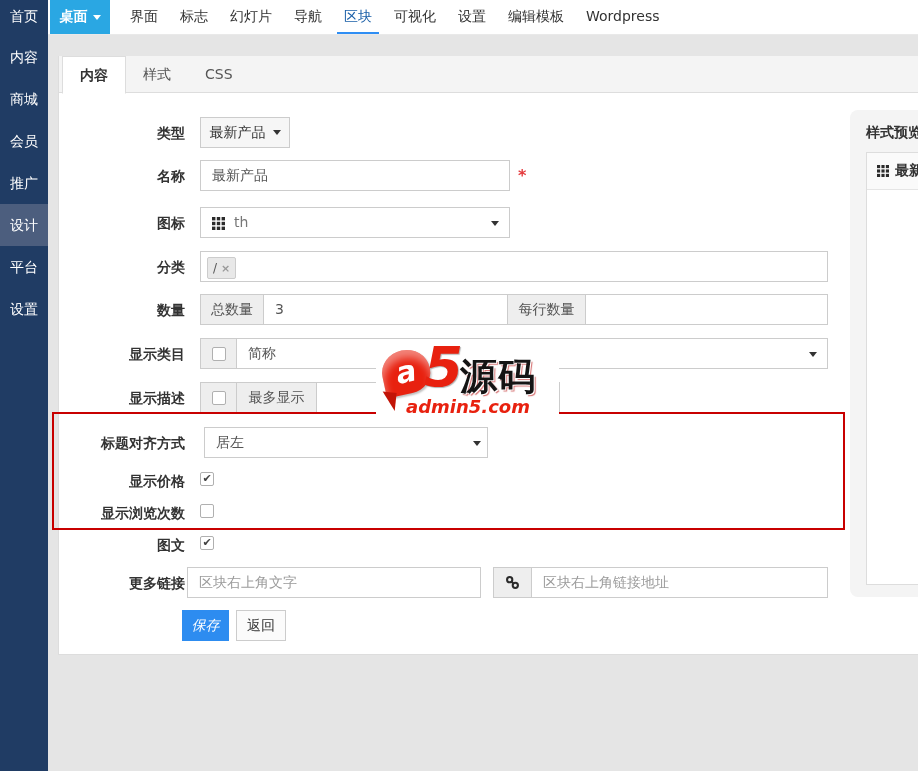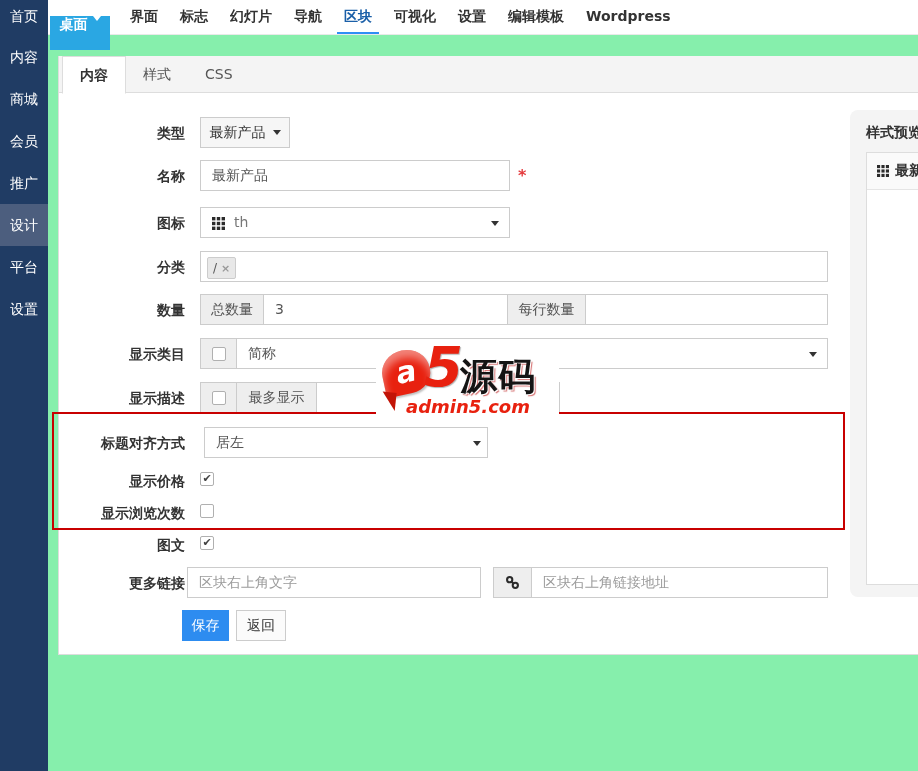--- a/index.html
+++ b/index.html
@@ -1,51 +1,51 @@
 <!DOCTYPE html>
 <html><head>
 <meta charset="utf-8">
 <style>
   html,body{margin:0;padding:0;}
   body{font-family:"DejaVu Sans","Liberation Sans",sans-serif;}
-  .app{position:relative;width:918px;height:771px;background:#86efac;overflow:hidden;font-size:14px;color:#333;}
+  .app{position:relative;width:918px;height:771px;background:#e5e5e5;overflow:hidden;font-size:14px;color:#333;}
 
   
   .sidebar{position:absolute;left:0;top:0;width:48px;height:771px;background:#203c64;z-index:5;}
   .side-item{position:absolute;left:0;width:48px;height:42px;line-height:42px;text-align:center;color:#fff;font-size:14px;cursor:pointer;}
   .side-item.first{top:0;height:33px;line-height:33px;}
   .side-item.active{background:#4c5e7e;}
 
   
   .topbar{position:absolute;left:48px;top:0;right:0;height:34px;background:#fff;border-bottom:1px solid #e9e9e9;z-index:4;}
-  .desktop-btn{position:absolute;left:2px;top:16px;width:60px;height:34px;background:#2aa7e3;color:#fff;font-weight:bold;display:flex;justify-content:center;gap:5px;cursor:pointer;}
+  .desktop-btn{position:absolute;left:2px;top:0;width:60px;height:34px;background:#2aa7e3;color:#fff;font-weight:bold;display:flex;align-items:center;justify-content:center;gap:5px;cursor:pointer;}
   .caret-w{width:0;height:0;border-left:4px solid transparent;border-right:4px solid transparent;border-top:5px solid #fff;}
   .topnav{position:absolute;left:75px;top:0;height:34px;display:flex;}
-  .topnav-item{height:34px;line-height:33px;padding:0 7px;margin-right:8px;color:#333;cursor:pointer;box-sizing:border-box;font-weight:bold;}
+  .topnav-item{height:34px;line-height:33px;padding:0 7px;margin-right:8px;color:#333;cursor:pointer;box-sizing:border-box;}
   .topnav-item.active{color:#1a5fa8;border-bottom:2px solid #2f8ef4;}
 
   
   .panel{position:absolute;left:58px;top:56px;width:860px;height:599px;border-left:1px solid #ddd;border-bottom:1px solid #ddd;background:#fff;box-sizing:border-box;}
   .tabstrip{position:absolute;left:59px;top:56px;right:0;height:37px;background:#f4f4f4;border-bottom:1px solid #ddd;display:flex;padding-left:3px;box-sizing:border-box;z-index:2;}
   .ptab{height:37px;line-height:36px;padding:0 17px;color:#555;cursor:pointer;box-sizing:border-box;}
   .ptab.active{background:#fff;border:1px solid #ddd;border-bottom:1px solid #fff;font-weight:bold;color:#333;height:38px;}
 
   
   .flabel{position:absolute;width:150px;text-align:right;font-weight:bold;color:#333;font-size:14px;line-height:16px;}
   .input{position:absolute;height:31px;border:1px solid #ccc;background:#fff;box-sizing:border-box;font-size:14px;color:#555;padding:0 11px;line-height:29px;white-space:nowrap;overflow:hidden;}
   .input .ph{color:#9b9b9b;}
   .addon{position:absolute;height:31px;border:1px solid #ccc;background:#eee;box-sizing:border-box;color:#555;font-size:14px;display:flex;align-items:center;justify-content:center;}
   .select{position:absolute;height:31px;border:1px solid #ccc;background:#fff;box-sizing:border-box;font-size:14px;color:#555;padding:0 11px;line-height:29px;cursor:pointer;}
   .caret-d{position:absolute;width:0;height:0;border-left:4px solid transparent;border-right:4px solid transparent;border-top:5px solid #333;top:13px;}
   .dropbtn{position:absolute;height:31px;border:1px solid #ccc;background:#f6f6f6;box-sizing:border-box;display:flex;align-items:center;justify-content:center;gap:7px;font-size:14px;color:#333;cursor:pointer;}
   .cb{position:absolute;width:14px;height:14px;border:1px solid #b0b0b0;border-radius:2px;background:#fff;box-sizing:border-box;font-size:11px;line-height:12px;text-align:center;color:#444;cursor:pointer;}
   .chip{position:absolute;left:6px;top:5px;height:20px;padding:0 5px;background:#e8e8e8;border:1px solid #ccc;border-radius:2px;display:flex;align-items:center;gap:4px;font-size:12px;color:#555;}
   .chip .x{color:#999;font-weight:bold;font-size:11px;cursor:pointer;}
   .star{position:absolute;color:#e4393c;font-size:16px;font-weight:bold;}
-  .btn-save{position:absolute;height:31px;background:#2d8cf0;color:#fff;border:1px solid #2d8cf0;font-size:14px;display:flex;align-items:center;justify-content:center;cursor:pointer;box-sizing:border-box;}
+  .btn-save{position:absolute;height:31px;background:#2d8cf0;color:#fff;border:1px solid #2d8cf0;font-size:14px;display:flex;align-items:center;justify-content:center;cursor:pointer;box-sizing:border-box;font-style:italic;}
   .btn-back{position:absolute;height:31px;background:#fbfbfb;color:#333;border:1px solid #ccc;font-size:14px;display:flex;align-items:center;justify-content:center;cursor:pointer;box-sizing:border-box;}
 
   
   .red-annotation{position:absolute;left:52px;top:412px;width:793px;height:118px;border:2px solid #c80000;box-sizing:border-box;z-index:3;pointer-events:none;}
 
   
   .watermark{position:absolute;left:376px;top:344px;width:183px;height:78px;background:#fff;z-index:6;overflow:visible;}
   .wm-a{position:absolute;left:6px;top:6px;width:48px;height:44px;background:#e8210f;border-radius:50% 50% 46% 12%;transform:rotate(-12deg);color:#fff;font-style:italic;font-weight:bold;font-size:30px;text-align:center;line-height:44px;box-shadow:inset 0 8px 8px rgba(255,255,255,.45), 1px 2px 2px rgba(0,0,0,.25);}
   .wm-a::after{content:"";position:absolute;left:-6px;bottom:-12px;width:0;height:0;border-left:14px solid transparent;border-top:18px solid #c21407;transform:rotate(18deg);}
   .wm-5{position:absolute;left:48px;top:-10px;font-size:56px;font-weight:bold;font-style:italic;color:#e8210f;text-shadow:1px 1px 1px rgba(0,0,0,.3);}

